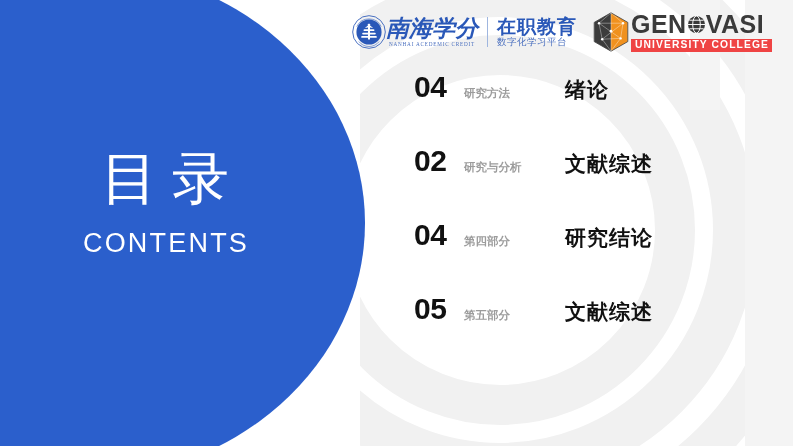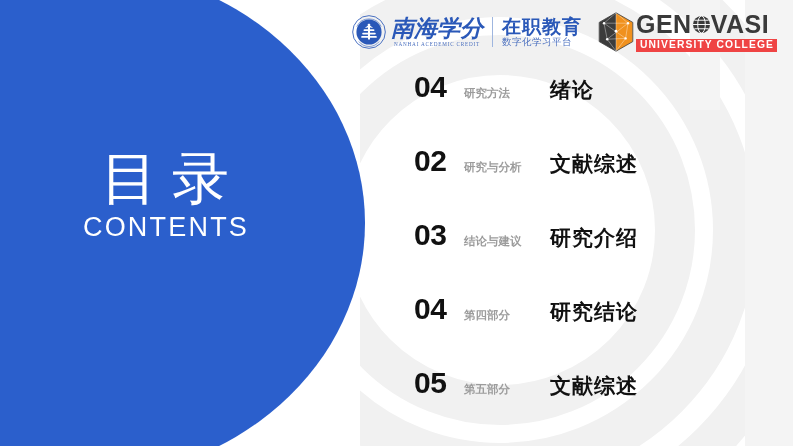--- a/index.html
+++ b/index.html
@@ -64,39 +64,38 @@
     color: #ffffff;
     font-weight: 400;
     text-indent: 14px;
   }
   .title-en {
     font-family: "Liberation Sans", sans-serif;
     font-size: 27px;
     letter-spacing: 2.2px;
     color: #ffffff;
     font-weight: 400;
-    margin-top: 2px;
+    margin-top: 18px;
     text-indent: 2px;
   }
 
   
   .logo-bar {
     position: absolute;
     left: 352px;
     top: 9px;
     height: 46px;
     display: flex;
     align-items: center;
     gap: 0px;
     z-index: 4;
   }
   .logo-nanhai {
     display: flex;
     align-items: center;
-    gap: 5px;
   }
   .seal {
     width: 34px;
     height: 34px;
     flex: 0 0 34px;
   }
   .nanhai-words {
     display: flex;
     flex-direction: column;
     align-items: center;
@@ -220,21 +219,21 @@
     flex: 0 0 78px;
     white-space: nowrap;
   }
   .agenda-title {
     font-family: "Liberation Serif", "DejaVu Serif", serif;
     font-size: 21px;
     font-weight: 700;
     color: #111111;
     letter-spacing: 1px;
     white-space: nowrap;
-    margin-left: 8px;
+    margin-left: 23px;
   }
 </style>
 </head>
 <body>
 
 <div class="slide">
 
   <svg class="watermark-layer" width="793" height="446" viewBox="0 0 793 446" aria-hidden="true">
     <defs>
       <clipPath id="rightClip">
@@ -345,25 +344,20 @@
       <div class="agenda-sub">研究方法</div>
       <div class="agenda-title">绪论</div>
     </div>
 
     <div class="agenda-row">
       <div class="agenda-num">02</div>
       <div class="agenda-sub">研究与分析</div>
       <div class="agenda-title">文献综述</div>
     </div>
 
-    <div class="agenda-row">
-      <div class="agenda-num">03</div>
-      <div class="agenda-sub">结论与建议</div>
-      <div class="agenda-title">研究介绍</div>
-    </div>
 
     <div class="agenda-row">
       <div class="agenda-num">04</div>
       <div class="agenda-sub">第四部分</div>
       <div class="agenda-title">研究结论</div>
     </div>
 
     <div class="agenda-row">
       <div class="agenda-num">05</div>
       <div class="agenda-sub">第五部分</div>

